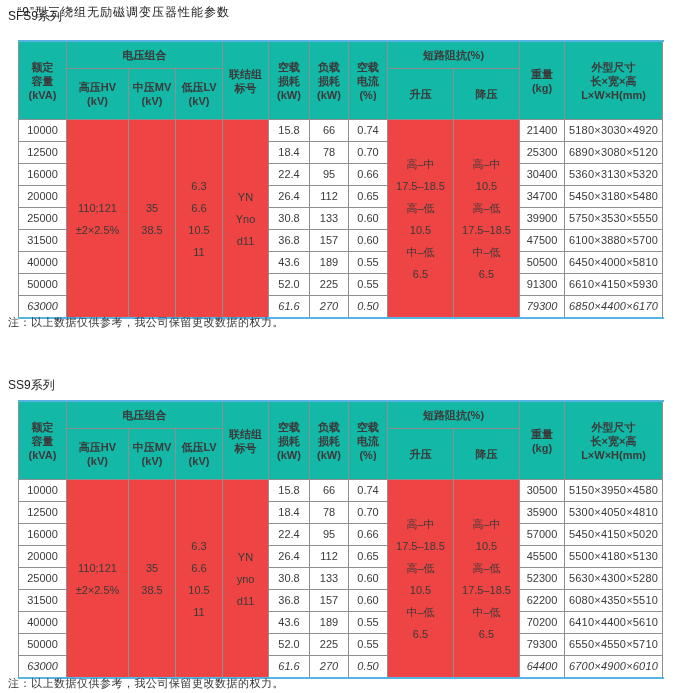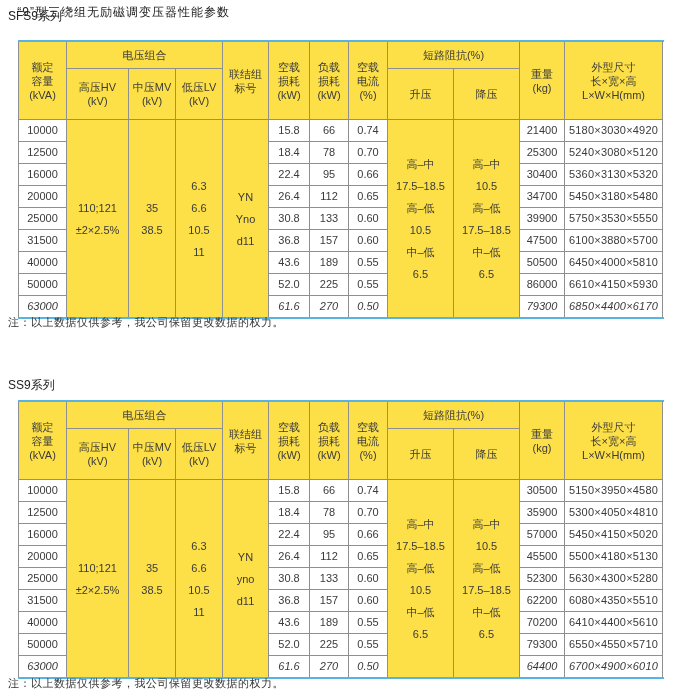--- a/index.html
+++ b/index.html
@@ -28,30 +28,30 @@
   .wrap-2{top:400px;}
   table{
     border-collapse:collapse;table-layout:fixed;width:644px;
     font-size:11px;color:#3a3a3a;
   }
   th,td{
     border:1px solid #8f8f8f;text-align:center;vertical-align:middle;
     padding:0;overflow:hidden;
   }
   thead th{
-    background:#fde047;font-weight:normal;
+    background:#14b8a6;font-weight:bold;
     white-space:pre-line;line-height:14px;
   }
   thead tr:first-child th{border-top:0;height:26px;}
   thead tr.sub th{height:50px;}
   tbody td{height:21px;line-height:13px;}
   tbody tr:last-child td{border-bottom:0;font-style:italic;}
   td.span-cell{
     white-space:pre-line;line-height:22px;border-bottom:0;
-    background:#fde047;
+    background:#ef4444;
     text-align:center;
   }
   td.dims{font-size:11px;letter-spacing:0.2px;}
   .note{
     position:absolute;left:8px;
     font-size:11px;color:#333;letter-spacing:0.5px;
   }
   .note-1{top:315px;}
   .note-2{top:676px;}
 </style>
@@ -146,21 +146,21 @@
 6.5</td>
             <td>21400</td>
             <td class="dims">5180×3030×4920</td>
           </tr>
           <tr>
             <td>12500</td>
             <td>18.4</td>
             <td>78</td>
             <td>0.70</td>
             <td>25300</td>
-            <td class="dims">5240×3080×5120</td>
+            <td class="dims">6890×3080×5120</td>
           </tr>
           <tr>
             <td>16000</td>
             <td>22.4</td>
             <td>95</td>
             <td>0.66</td>
             <td>30400</td>
             <td class="dims">5360×3130×5320</td>
           </tr>
           <tr>
@@ -193,21 +193,21 @@
             <td>189</td>
             <td>0.55</td>
             <td>50500</td>
             <td class="dims">6450×4000×5810</td>
           </tr>
           <tr>
             <td>50000</td>
             <td>52.0</td>
             <td>225</td>
             <td>0.55</td>
-            <td>86000</td>
+            <td>91300</td>
             <td class="dims">6610×4150×5930</td>
           </tr>
           <tr>
             <td>63000</td>
             <td>61.6</td>
             <td>270</td>
             <td>0.50</td>
             <td>79300</td>
             <td class="dims">6850×4400×6170</td>
           </tr>

